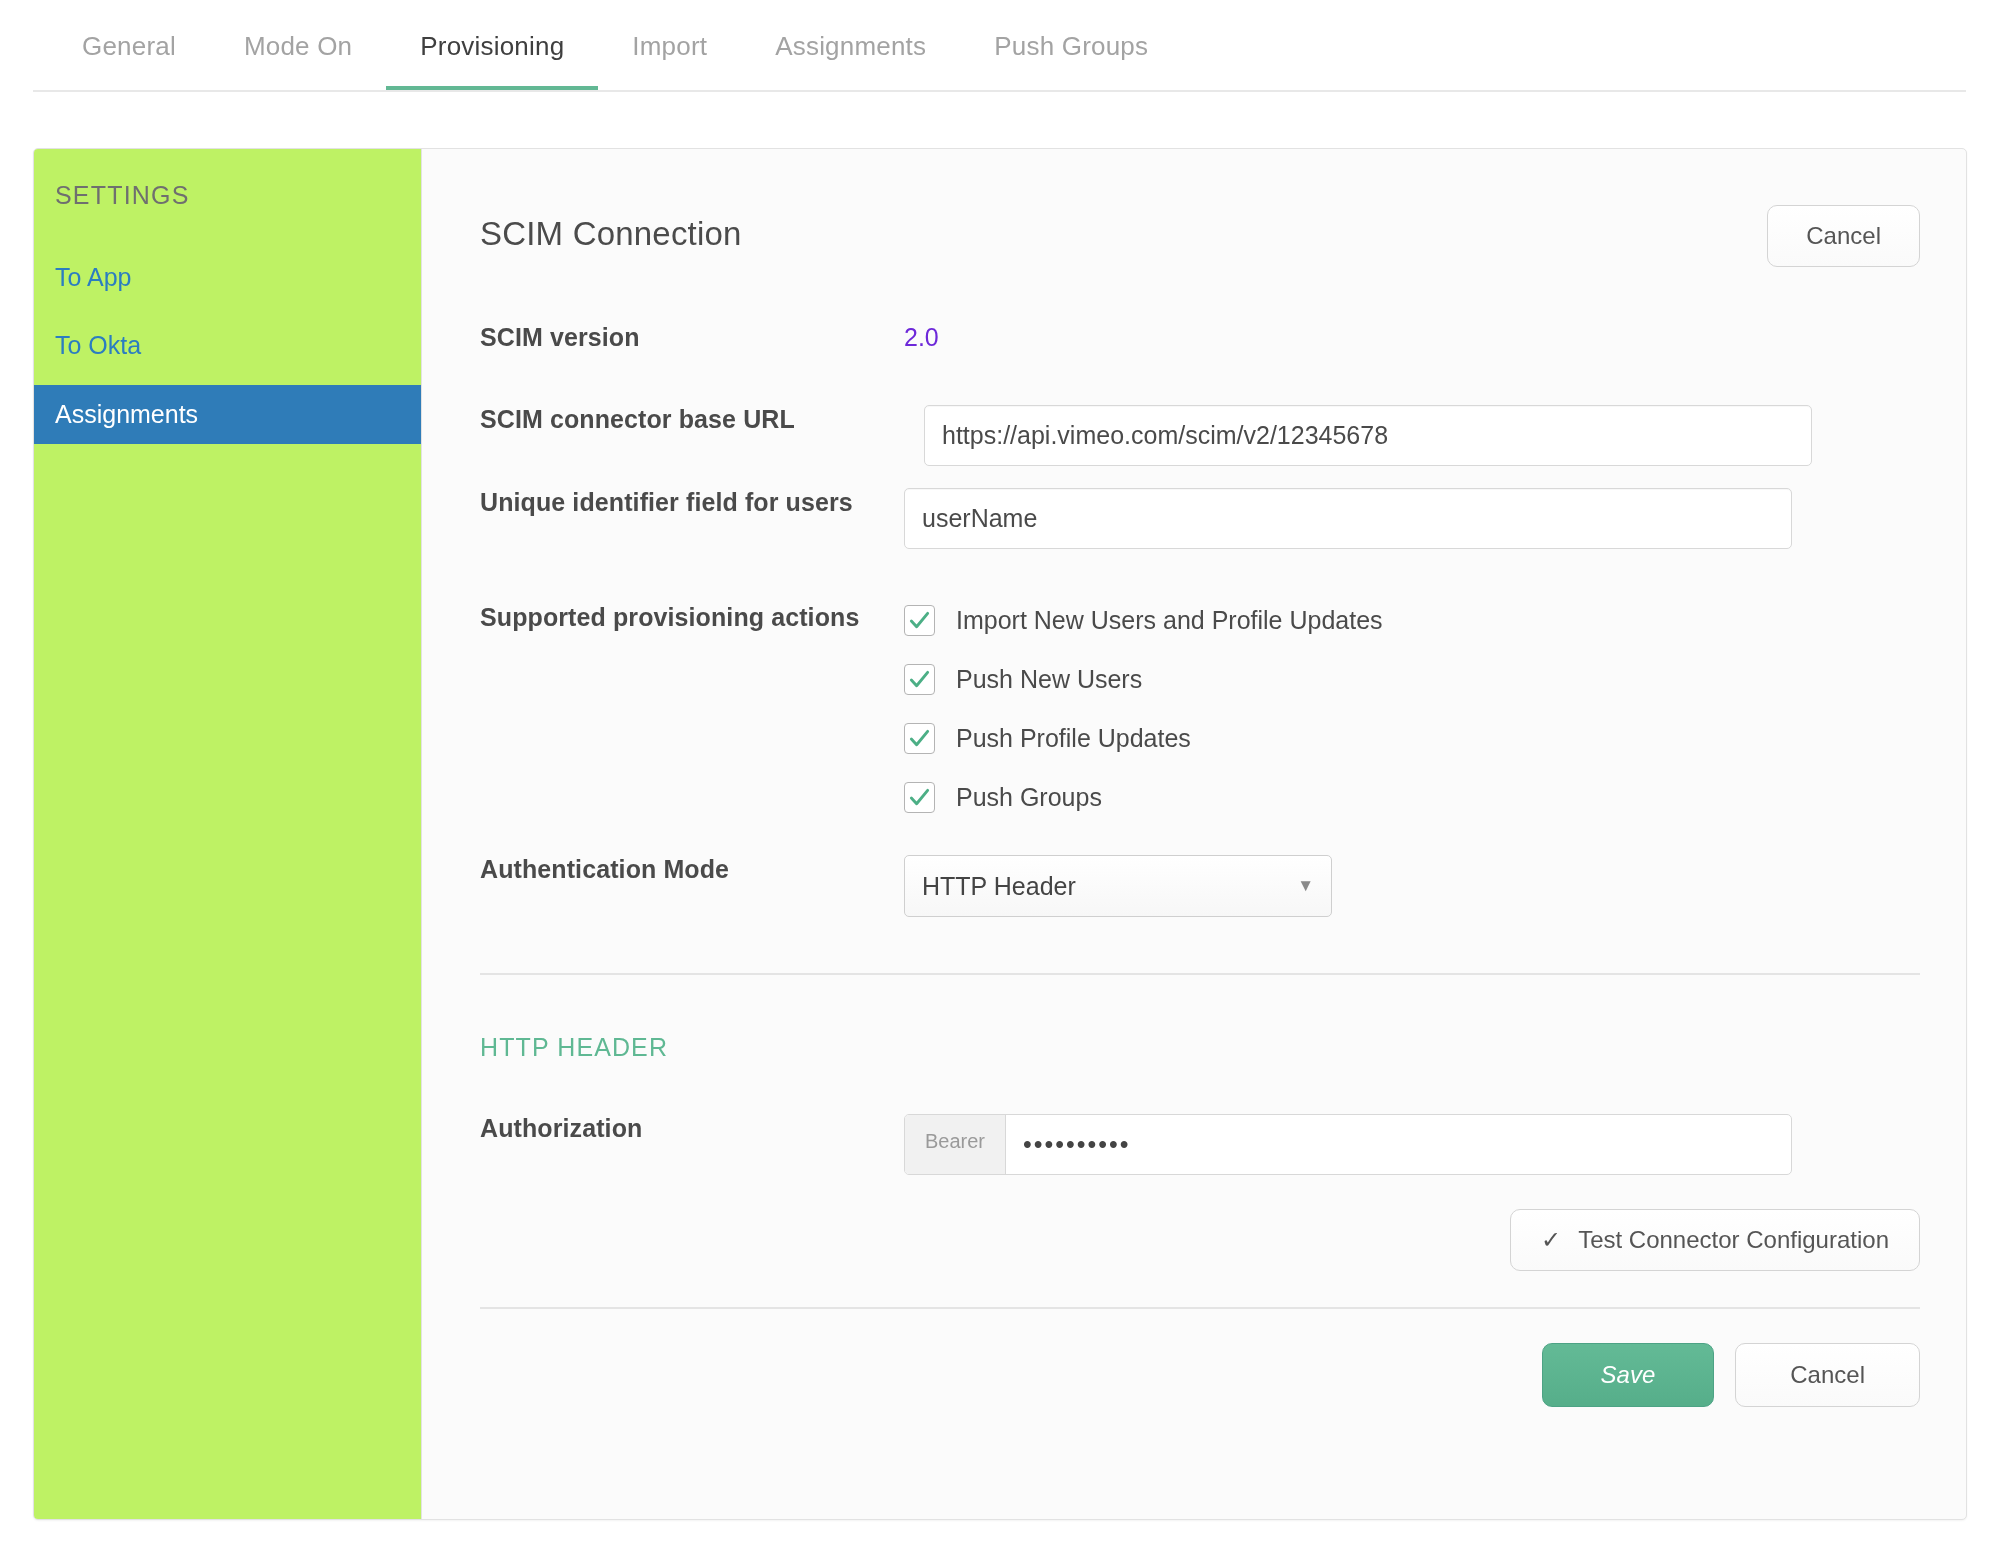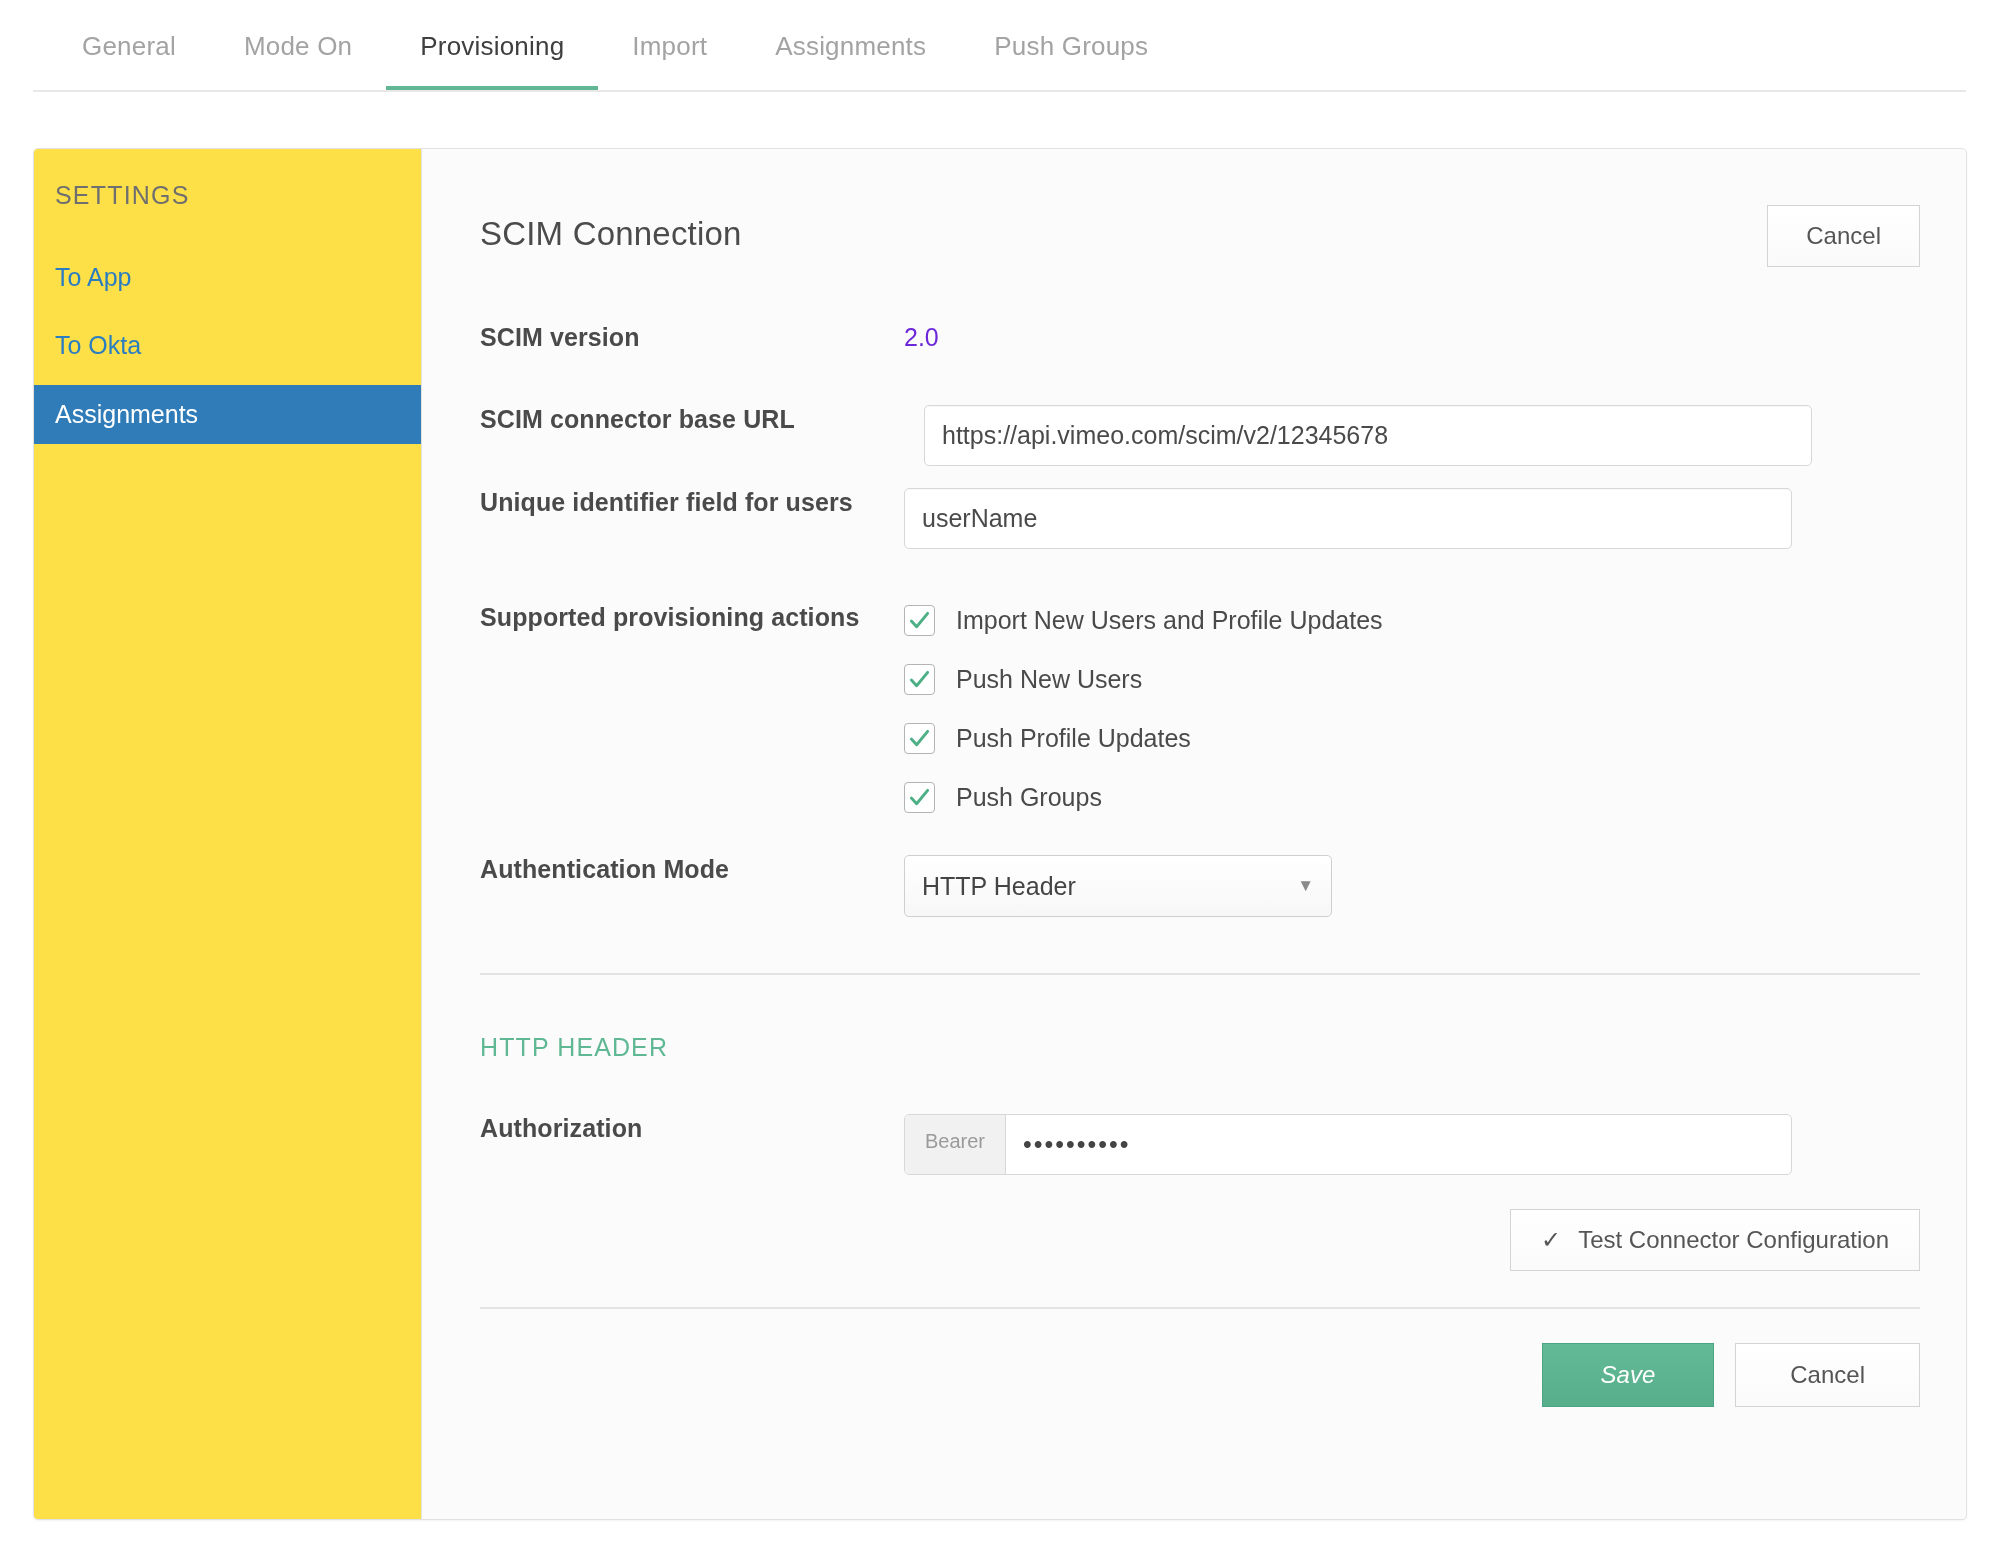--- a/index.html
+++ b/index.html
@@ -64,21 +64,21 @@
     border: 1px solid #e2e2e2;
     border-radius: 5px;
     box-shadow: 0 1px 2px rgba(0,0,0,.05);
     display: flex;
     overflow: hidden;
   }
 
   
   .sidebar {
     width: 388px;
-    background: #fde047;
+    background: #bef264;
     border-right: 1px solid #e2e2e2;
     flex: 0 0 388px;
     padding-top: 32px;
   }
   .sidebar-title {
     font-size: 25px;
     color: #6f6f6f;
     letter-spacing: 1.2px;
     padding: 0 22px 0 21px;
     margin-bottom: 38px;
@@ -113,21 +113,21 @@
     font-size: 33px;
     color: #4b4b4b;
     font-weight: 400;
     letter-spacing: .2px;
     padding-top: 10px;
   }
 
   .btn {
     font-family: "Liberation Sans", sans-serif;
     font-size: 24px;
-    border-radius: 0;
+    border-radius: 10px;
     cursor: pointer;
     white-space: nowrap;
   }
   .btn-default {
     background: linear-gradient(#ffffff, #fafafa);
     border: 1px solid #d4d4d4;
     color: #555555;
     padding: 16px 34px;
   }
   .btn-cancel-top { padding: 16px 38px; }

